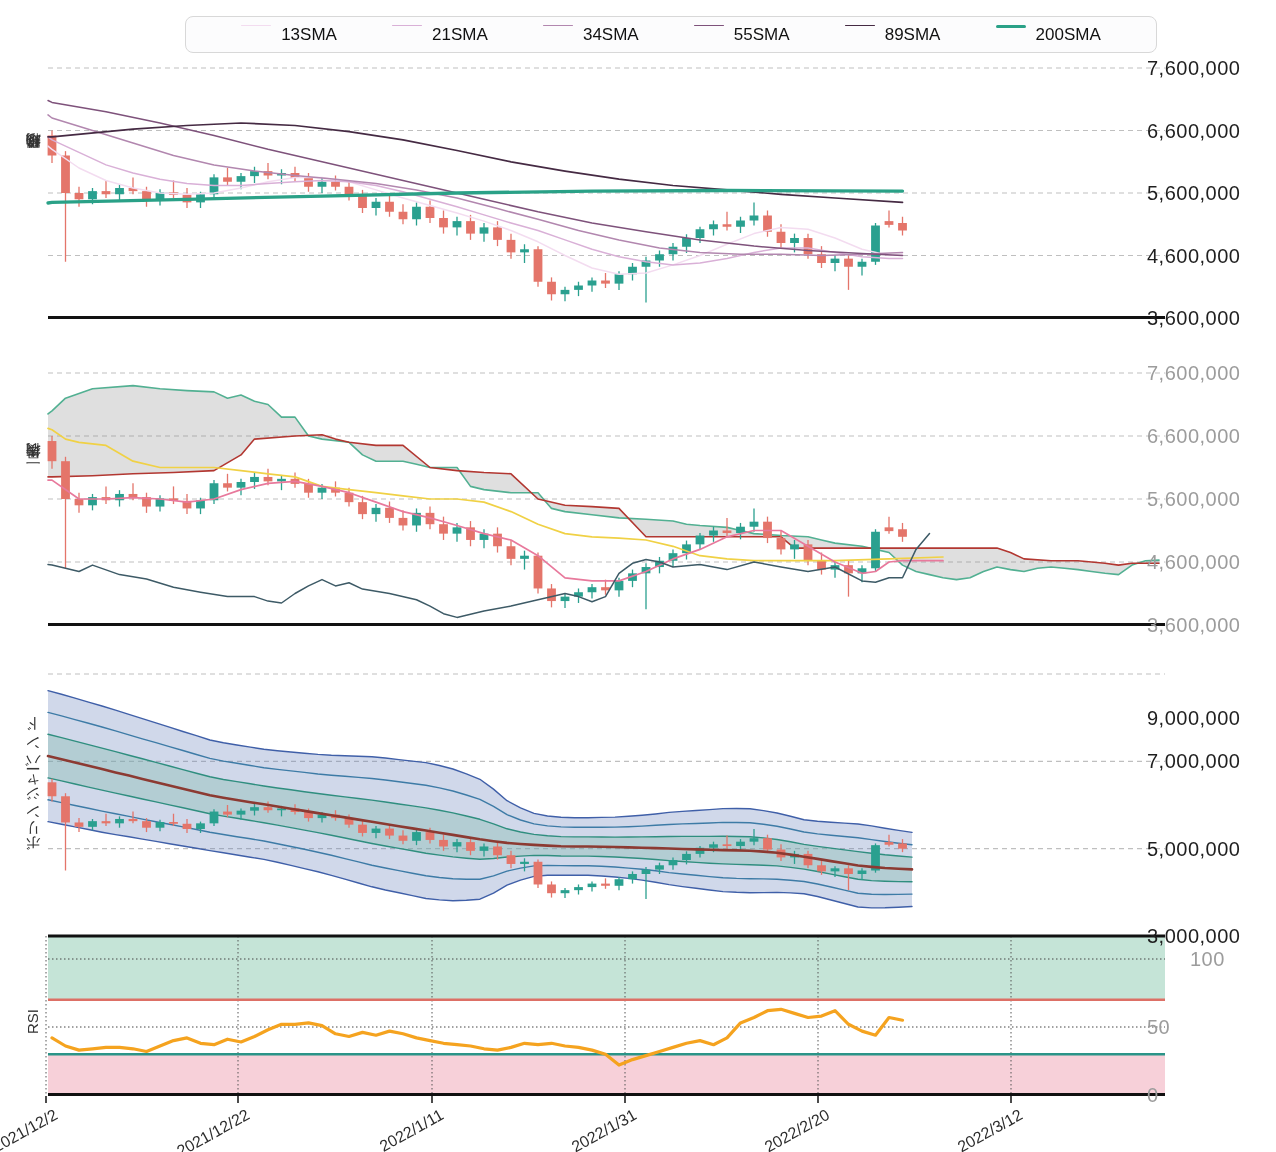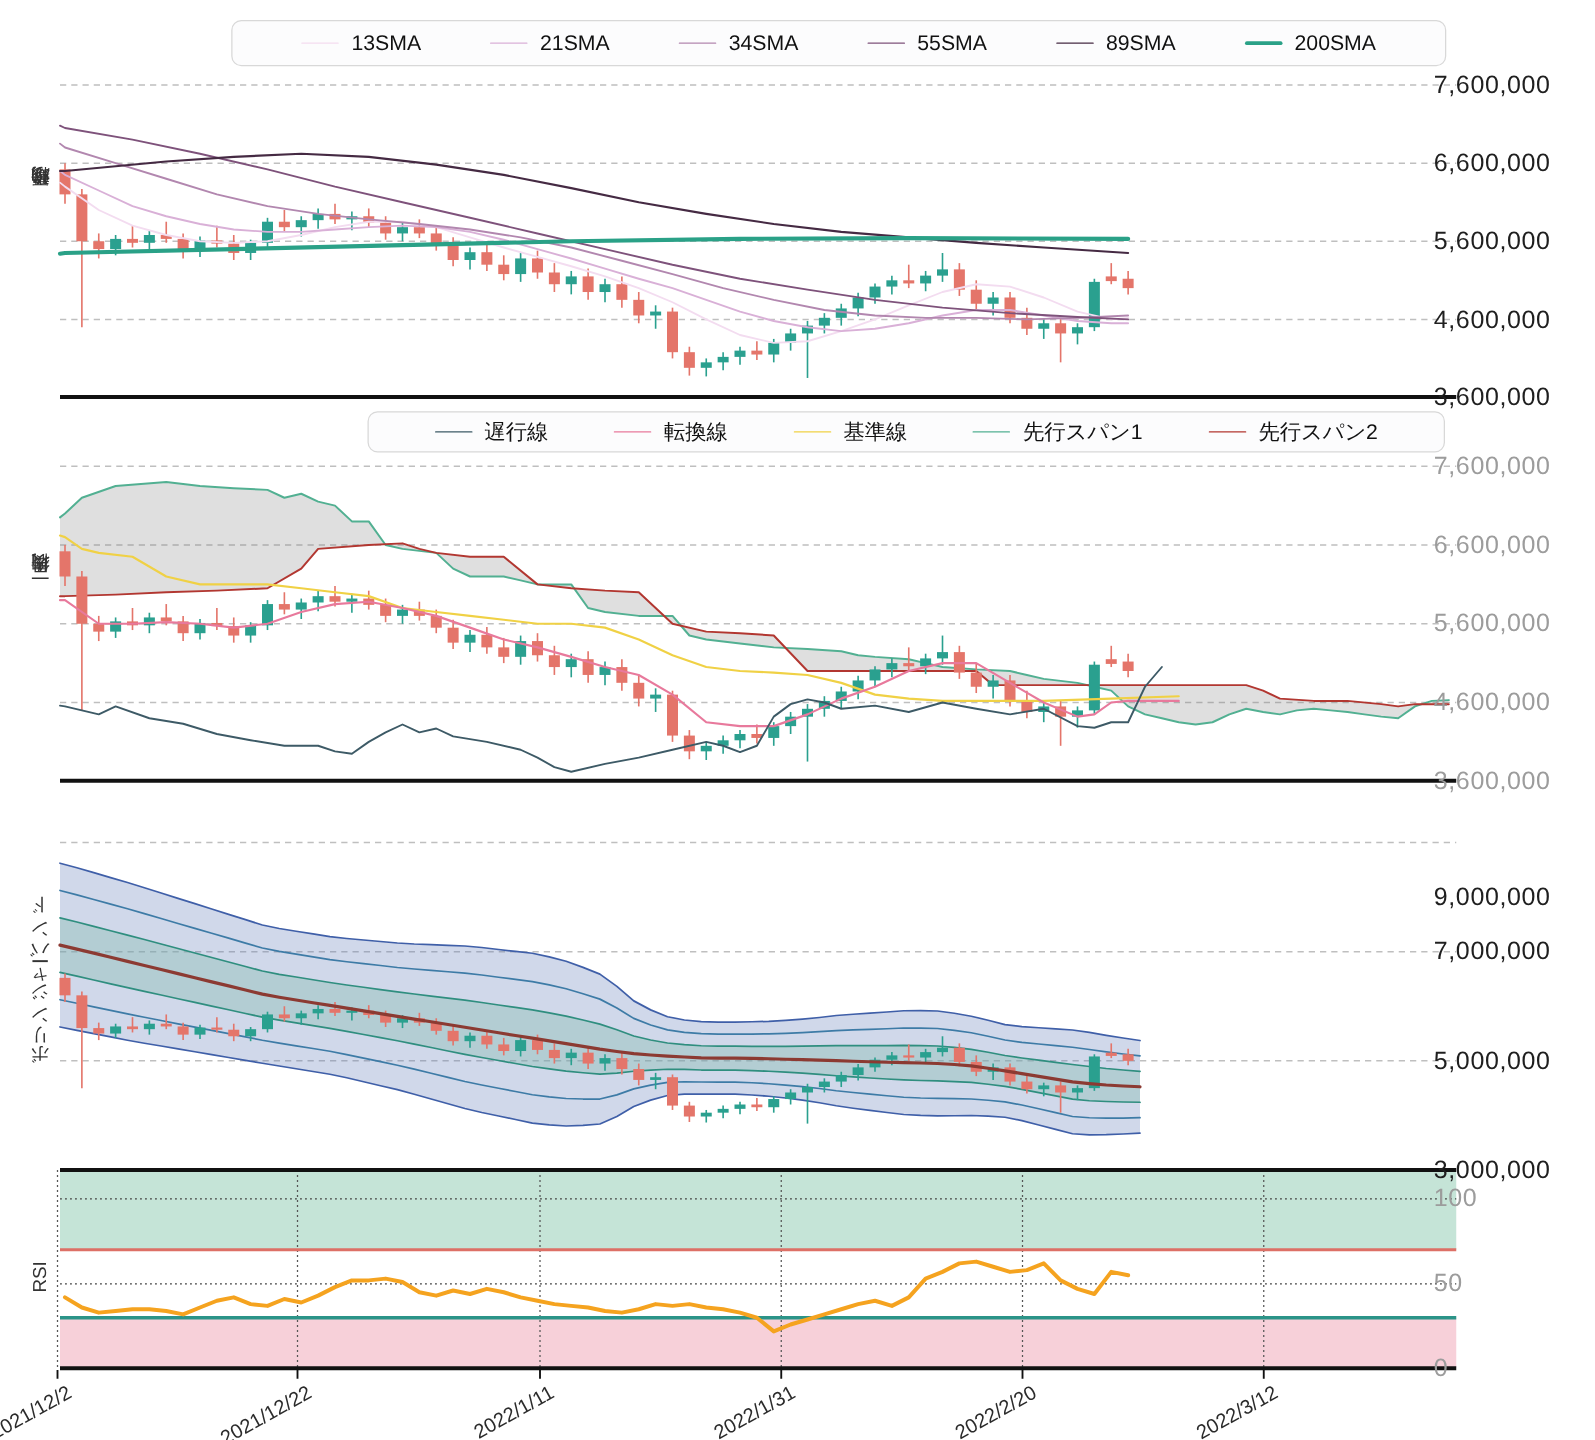--- a/index.html
+++ b/index.html
@@ -1,21 +1,21 @@
 <!DOCTYPE html>
 <html><head>
 <meta charset="utf-8">
 <style>
   html,body{margin:0;padding:0;background:#ffffff;}
   #app{position:relative;width:1276px;height:1152px;background:#ffffff;overflow:hidden;
        font-family:"Liberation Sans","DejaVu Sans",sans-serif;}
   svg{position:absolute;left:0;top:0;}
   .legend-box{position:absolute;display:flex;align-items:center;justify-content:space-evenly;
       background:#fcfcfd;border:1px solid #d8d8d8;border-radius:8px;box-sizing:border-box;}
-  .legend-item{display:flex;align-items:center;gap:10px;white-space:nowrap;}
+  .legend-item{display:flex;align-items:flex-start;gap:10px;white-space:nowrap;}
   .legend-swatch{display:inline-block;width:30px;border-radius:2px;}
   .legend-label{font-size:17px;color:#111;}
   .ytick{position:absolute;left:1147px;font-size:20px;letter-spacing:0.5px;}
   .ytick.dark{color:#1f1f1f;} .ytick.grey{color:#9c9c9c;}
   .xtick{position:absolute;width:110px;text-align:right;font-size:16px;color:#2b2b2b;
       transform:rotate(-29deg);transform-origin:100% 0%;}
   .axis-title{position:absolute;font-size:15px;color:#333;writing-mode:vertical-rl;
       transform:rotate(180deg);text-align:center;}
 </style>
 </head>
@@ -483,42 +483,20 @@
       </div>
       <div class="legend-item">
         <span class="legend-swatch" style="height: 1.4px; background: rgb(69, 42, 67);"></span>
         <span class="legend-label">89SMA</span>
       </div>
       <div class="legend-item">
         <span class="legend-swatch" style="height: 3px; background: rgb(42, 161, 135);"></span>
         <span class="legend-label">200SMA</span>
       </div>
     </div>
-  <div class="legend-box" id="legend-ichimoku" style="left:294px;top:329px;width:862px;height:33px">
-      <div class="legend-item">
-        <span class="legend-swatch" style="height: 1.4px; background: rgb(61, 90, 102);"></span>
-        <span class="legend-label">遅行線</span>
-      </div>
-      <div class="legend-item">
-        <span class="legend-swatch" style="height: 1.4px; background: rgb(232, 121, 156);"></span>
-        <span class="legend-label">転換線</span>
-      </div>
-      <div class="legend-item">
-        <span class="legend-swatch" style="height: 1.4px; background: rgb(240, 209, 69);"></span>
-        <span class="legend-label">基準線</span>
-      </div>
-      <div class="legend-item">
-        <span class="legend-swatch" style="height: 1.4px; background: rgb(82, 176, 146);"></span>
-        <span class="legend-label">先行スパン1</span>
-      </div>
-      <div class="legend-item">
-        <span class="legend-swatch" style="height: 1.4px; background: rgb(178, 55, 49);"></span>
-        <span class="legend-label">先行スパン2</span>
-      </div>
-    </div>
 
   <div class="axis-title" style="left:24px;top:105px;height:110px">移動平均線</div>
   <div class="axis-title" style="left:24px;top:415px;height:110px">一目均衡表</div>
   <div class="axis-title" style="left:24px;top:716px;height:155px">ボリンジャーバンド</div>
   <div class="axis-title" style="left:24px;top:1000px;height:42px">RSI</div>
 
   <div id="ticks">
       <div class="ytick dark" style="top: 57px;">7,600,000</div>
       <div class="ytick dark" style="top: 119.5px;">6,600,000</div>
       <div class="ytick dark" style="top: 182px;">5,600,000</div>
@@ -526,21 +504,21 @@
       <div class="ytick dark" style="top: 307px;">3,600,000</div>
       <div class="ytick grey" style="top: 362px;">7,600,000</div>
       <div class="ytick grey" style="top: 425px;">6,600,000</div>
       <div class="ytick grey" style="top: 488px;">5,600,000</div>
       <div class="ytick grey" style="top: 551px;">4,600,000</div>
       <div class="ytick grey" style="top: 614px;">3,600,000</div>
       <div class="ytick dark" style="top: 663px; margin-top: 44px;">9,000,000</div>
       <div class="ytick dark" style="top: 750.33px;">7,000,000</div>
       <div class="ytick dark" style="top: 837.66px;">5,000,000</div>
       <div class="ytick dark" style="top: 924.99px;">3,000,000</div>
-      <div class="ytick grey" style="top: 948px;">100</div>
+      <div class="ytick grey" style="top: 948px; margin-left: 43px;">100</div>
       <div class="ytick grey" style="top: 1016px;">50</div>
       <div class="ytick grey" style="top: 1084px;">0</div>
       <div class="xtick" style="left: -58px; top: 1106px;">2021/12/2</div>
       <div class="xtick" style="left: 134px; top: 1106px;">2021/12/22</div>
       <div class="xtick" style="left: 328px; top: 1106px;">2022/1/11</div>
       <div class="xtick" style="left: 521px; top: 1106px;">2022/1/31</div>
       <div class="xtick" style="left: 714px; top: 1106px;">2022/2/20</div>
       <div class="xtick" style="left: 907px; top: 1106px;">2022/3/12</div>
     </div>
 </div>

